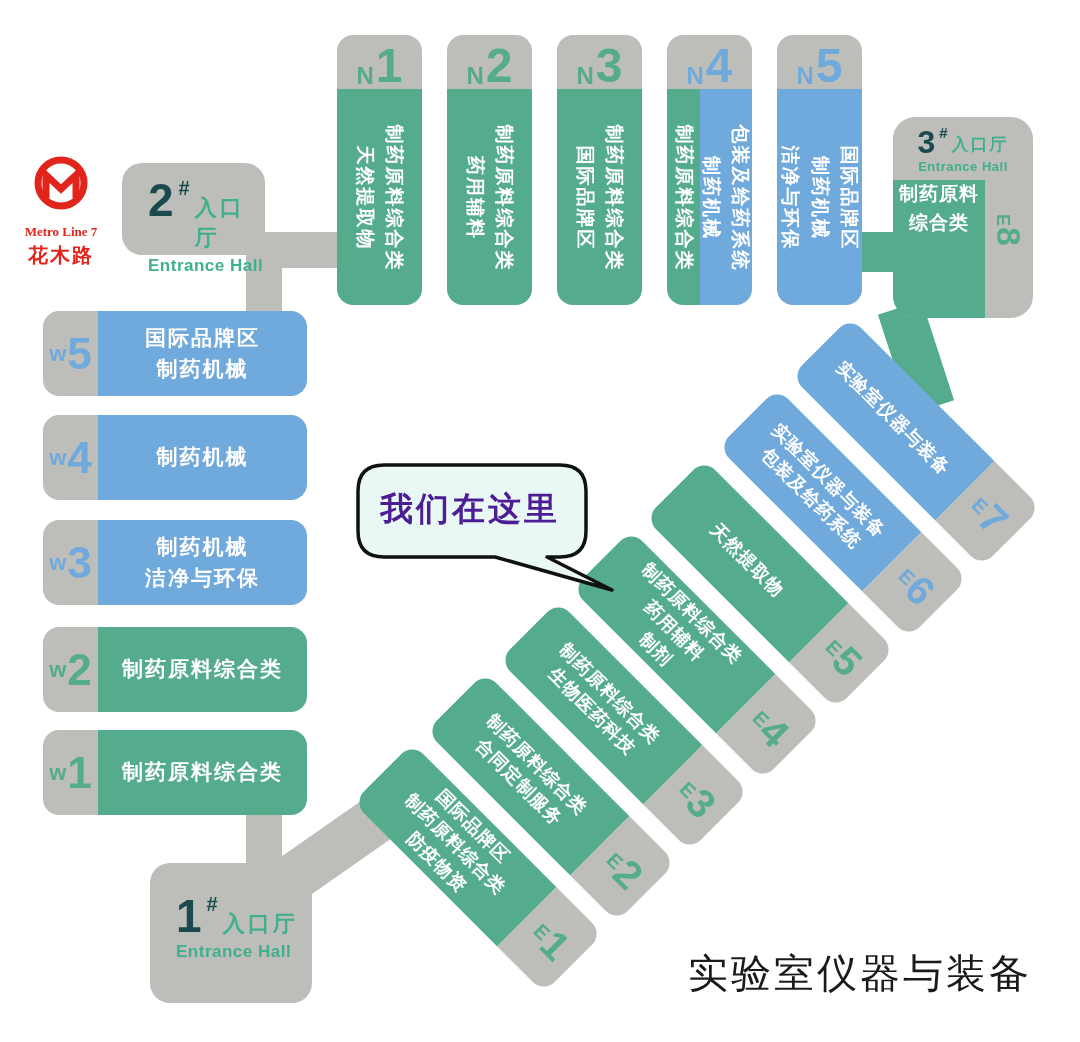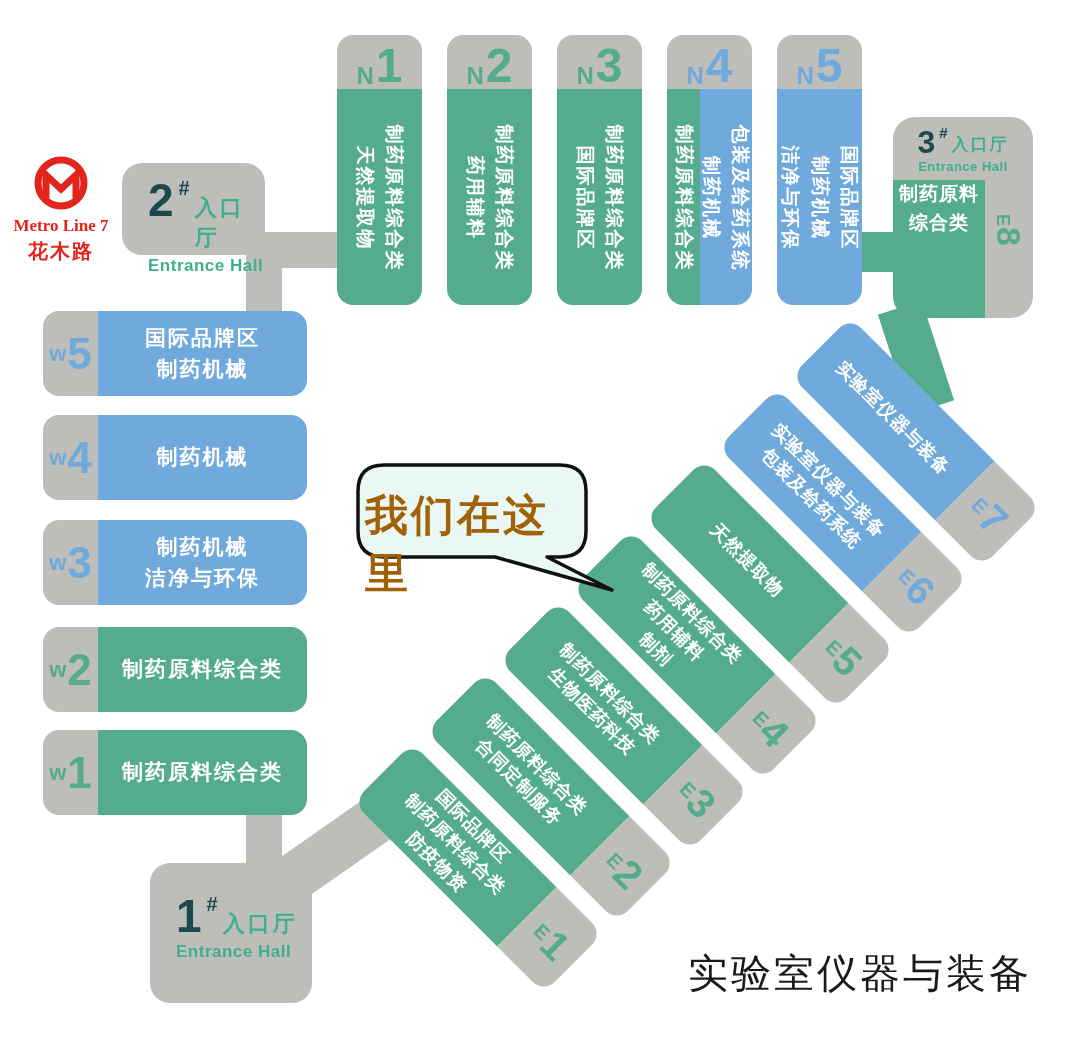--- a/index.html
+++ b/index.html
@@ -73,28 +73,28 @@
   .entbox .num{font-size:46px;font-weight:bold;line-height:1;}
   .entbox .hash{font-size:20px;font-weight:bold;margin-top:0px;}
   .entbox .cn{font-size:22px;font-weight:bold;margin-top:16px;letter-spacing:3px;}
   .entbox .en{font-size:17px;font-weight:bold;margin-top:3px;letter-spacing:0.5px;}
   #ent2{left:122px;top:163px;width:143px;height:92px;padding:14px 0 0 26px;box-sizing:border-box;}
   #ent1{left:150px;top:863px;width:162px;height:140px;padding:30px 0 0 26px;box-sizing:border-box;}
 
   
   #metro{position:absolute;left:0;top:154px;width:122px;text-align:center;color:#e2241b;
          font-family:"Liberation Serif","DejaVu Serif",serif;font-weight:bold;}
-  #metro .line{font-size:17px;margin-top:4px;white-space:nowrap;}
+  #metro .line{font-size:13px;margin-top:12px;white-space:nowrap;}
   #metro .station{font-size:20px;margin-top:2px;letter-spacing:2px;}
 
   
   #callout{position:absolute;left:350px;top:456px;width:290px;height:140px;z-index:5;}
-  #callout .txt{position:absolute;left:15px;top:31px;width:210px;text-align:left;
-       font-family:"Liberation Serif","DejaVu Serif",serif;font-weight:bold;font-size:43px;
-       letter-spacing:3px;color:#a16207;}
+  #callout .txt{position:absolute;left:15px;top:31px;width:210px;text-align:center;
+       font-family:"Liberation Serif","DejaVu Serif",serif;font-weight:bold;font-size:33px;
+       letter-spacing:3px;color:#4c1d95;}
 
   
   #title{position:absolute;left:688px;top:946px;font-size:40px;color:#1a1a1a;
          letter-spacing:3px;white-space:nowrap;}
 </style>
 </head>
 <body>
 
 <div id="stage">
 

